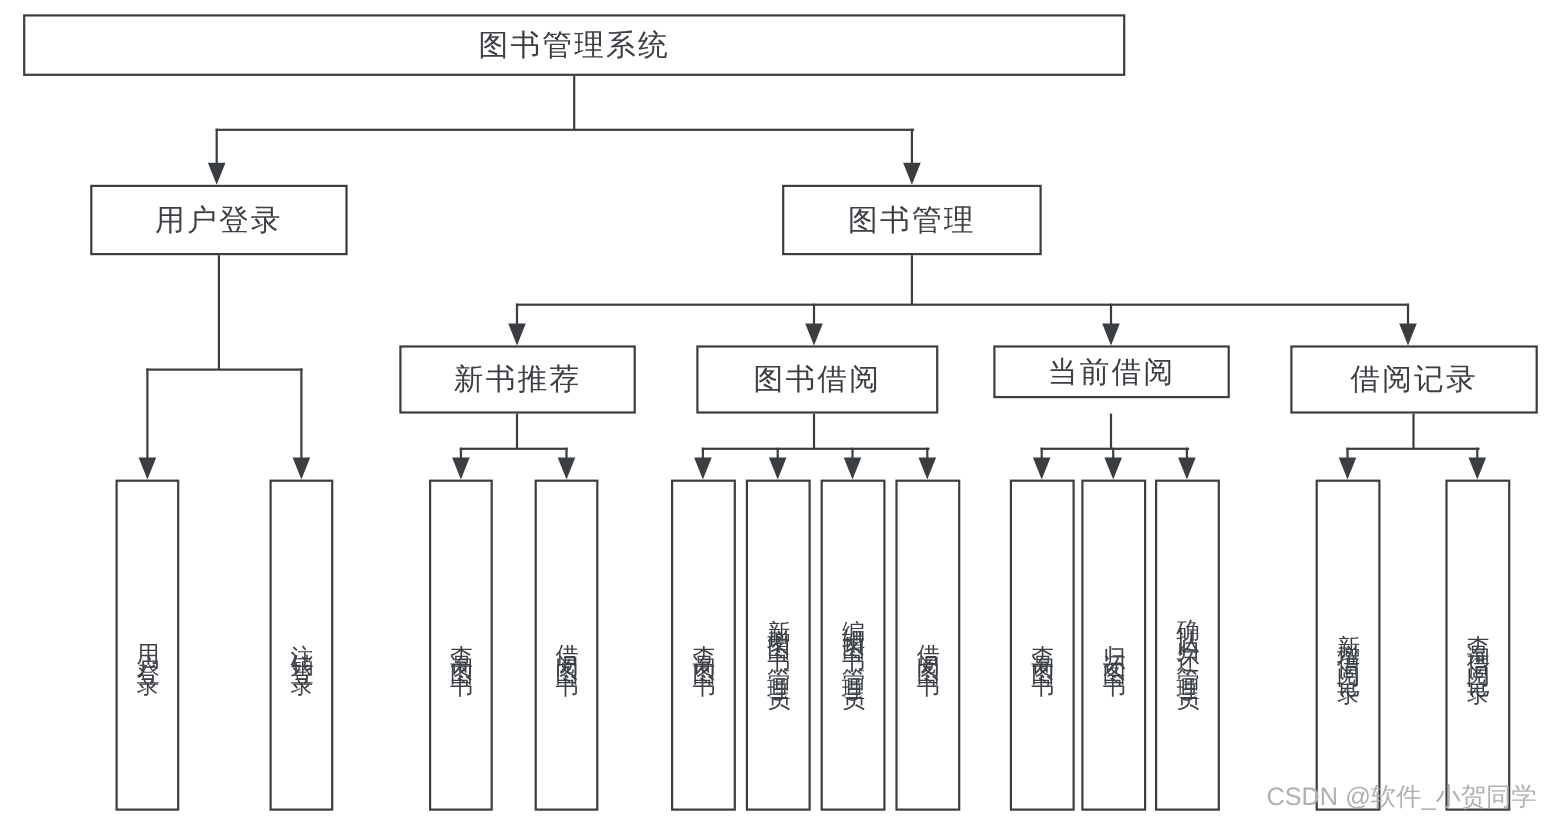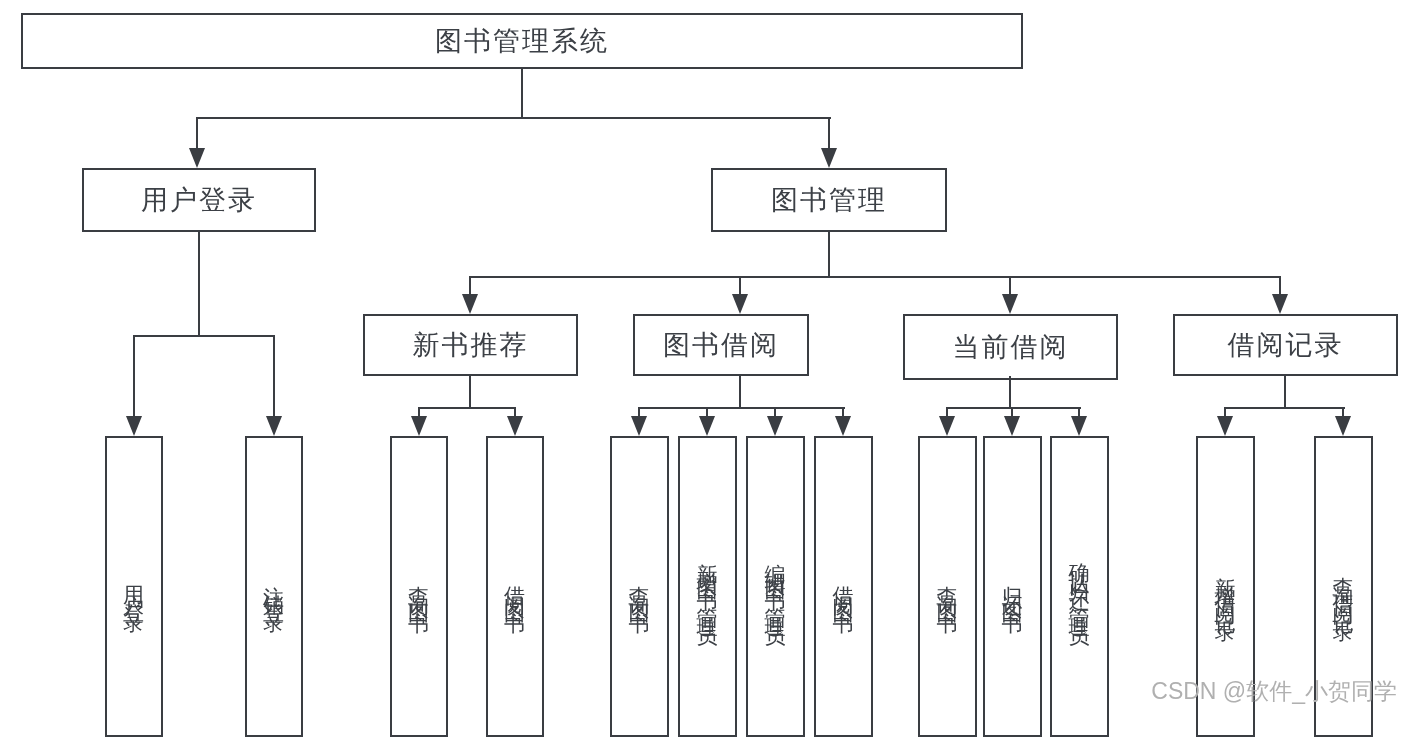--- a/index.html
+++ b/index.html
@@ -45,21 +45,21 @@
   .hl { height: 2px; }
   .ar {
     position: absolute;
     width: 0; height: 0;
     border-left: 8px solid transparent;
     border-right: 8px solid transparent;
     border-top: 20px solid #3a3d42;
   }
   .watermark {
     position: absolute;
-    top: 676px;
+    top: 709px;
     right: 8px;
     font-size: 23px;
     color: #b0b0b0;
     white-space: nowrap;
   }
 </style>
 </head>
 <body>
 
 <div class="stage">
@@ -73,25 +73,25 @@
   </div>
 
   <div class="box h" style="left:711px;top:168px;width:236px;height:64px">
     <span>图书管理</span>
   </div>
 
   <div class="box h" style="left:363px;top:314px;width:215px;height:62px">
     <span>新书推荐</span>
   </div>
 
-  <div class="box h" style="left:633px;top:314px;width:176px;height:62px">
+  <div class="box h" style="left:633px;top:314px;width:220px;height:62px">
     <span>图书借阅</span>
   </div>
 
-  <div class="box h" style="left:903px;top:314px;width:215px;height:66px">
+  <div class="box h" style="left:903px;top:314px;width:215px;height:48px">
     <span>当前借阅</span>
   </div>
 
   <div class="box h" style="left:1173px;top:314px;width:225px;height:62px">
     <span>借阅记录</span>
   </div>
 
   <div class="box v" style="left:105px;top:436px;width:58px;height:301px">
     <span>用户登录</span>
   </div>

